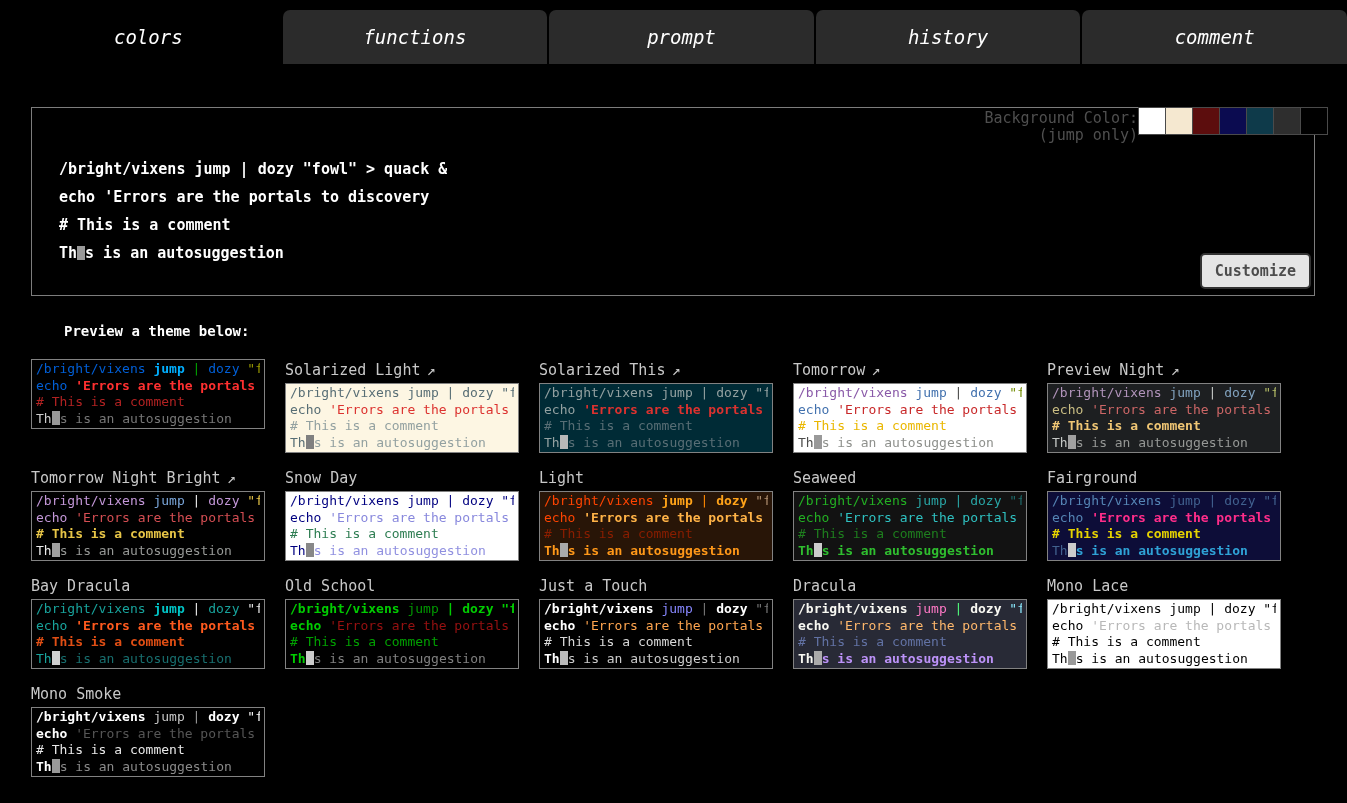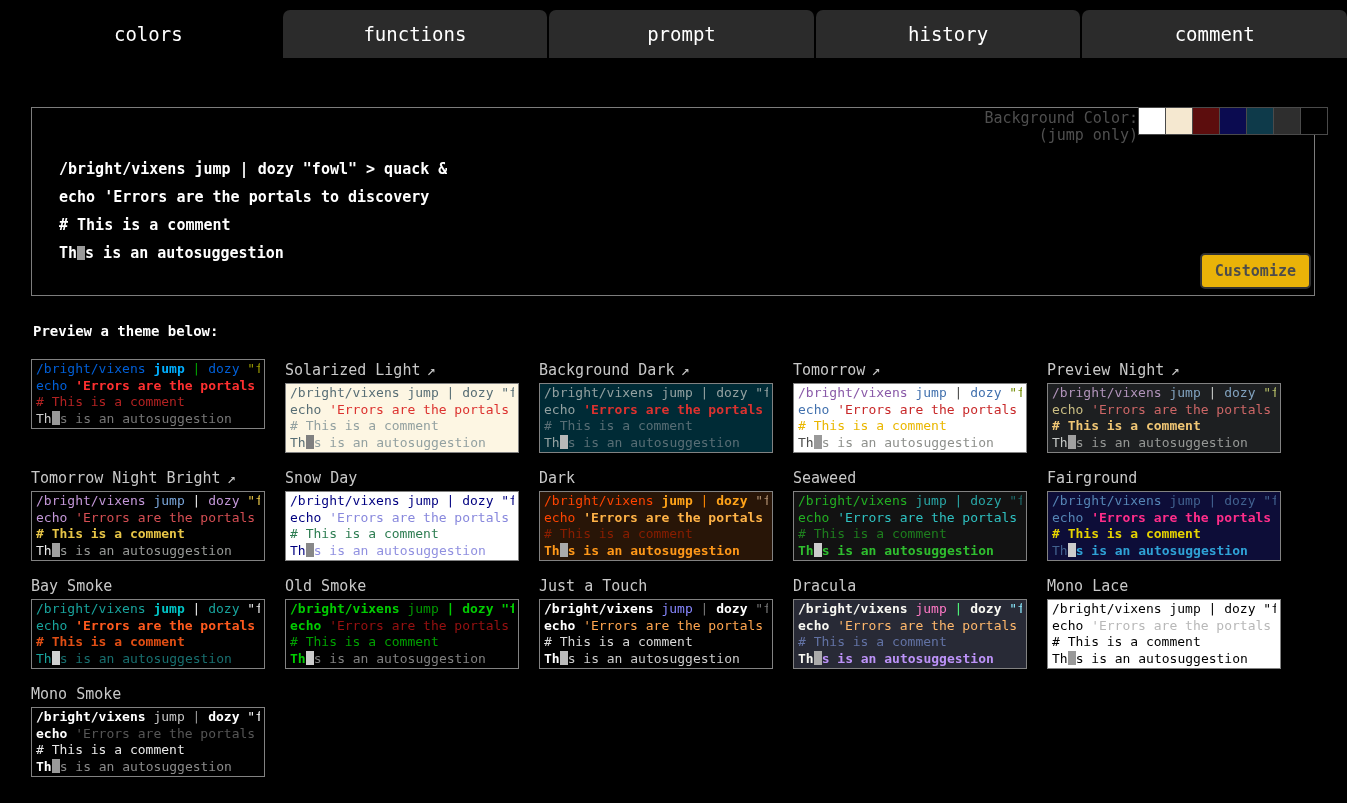--- a/index.html
+++ b/index.html
@@ -1,21 +1,21 @@
 <!DOCTYPE html>
 <html><head>
 <meta charset="utf-8">
 <style>
   html,body{margin:0;padding:0;}
   body{
     width:1347px;height:803px;background:#000;position:relative;overflow:hidden;
     font-family:"DejaVu Sans Mono","Liberation Mono",monospace;
   }
   
-  .tabbar{position:absolute;top:10px;left:16px;right:0;height:48px;display:flex;}
+  .tabbar{position:absolute;top:10px;left:16px;right:0;height:54px;display:flex;font-style:italic;}
   .tab{
     flex:1;margin-right:2px;background:#2b2b2b;color:#fff;font-size:19px;
     display:flex;align-items:center;justify-content:center;
     border-radius:7px 7px 0 0;cursor:pointer;user-select:none;
   }
   .tab:last-child{margin-right:0;}
   .tab.active{background:#000;}
   
   .demo-panel{
     position:absolute;left:31px;top:107px;width:1284px;height:189px;
@@ -27,27 +27,27 @@
   }
   .swatches{position:absolute;top:-1px;right:-14px;display:flex;}
   .swatch{
     width:26px;height:26px;border:1px solid #4a4a4a;margin-left:-1px;cursor:pointer;
   }
   .demo-lines{
     position:absolute;left:27px;top:47px;font-size:15px;font-weight:bold;
     line-height:28px;white-space:pre;
   }
   .customize{
-    position:absolute;right:3px;bottom:6px;background:#eab308;border:2px solid #333;
+    position:absolute;right:3px;bottom:6px;background:#e5e5e5;border:2px solid #333;
     border-radius:5px;color:#4c4c4c;font-size:15px;font-weight:bold;
     padding:7px 13px;font-family:inherit;cursor:pointer;
   }
   
   .preview-heading{
-    position:absolute;left:33px;top:323px;color:#fff;font-weight:bold;font-size:14px;
+    position:absolute;left:64px;top:323px;color:#fff;font-weight:bold;font-size:14px;
   }
   
   .theme-grid{
     position:absolute;left:31px;top:359px;display:grid;
     grid-template-columns:repeat(5,234px);column-gap:20px;row-gap:14px;
   }
   .theme-title{
     color:#c8c8c8;font-size:15px;height:24px;line-height:22px;cursor:pointer;
     white-space:nowrap;
   }
@@ -93,57 +93,57 @@
 
 <div class="theme-grid" id="themeGrid">
     <div>
       <div class="theme-preview" style="background: rgb(0, 0, 0);"><div class="tline"><span style="color: rgb(0, 95, 215);">/bright/vixens </span><span style="color: rgb(0, 175, 255); font-weight: bold;">jump</span><span style="color: rgb(0, 160, 0);"> | </span><span style="color: rgb(0, 95, 215);">dozy</span><span style="color: rgb(153, 153, 0);"> "fowl" &gt; quack &amp;</span></div><div class="tline"><span style="color: rgb(0, 95, 215);">echo </span><span style="color: rgb(255, 48, 48); font-weight: bold;">'Errors are the portals to discovery</span></div><div class="tline"><span style="color: rgb(178, 34, 34);"># This is a comment</span></div><div class="tline"><span style="color: rgb(204, 204, 204);">Th</span><span class="cursor" style="background: rgb(153, 153, 153);"></span><span style="color: rgb(119, 119, 119);">s is an autosuggestion</span></div></div>
     </div>
     <div>
       <div class="theme-title"><span>Solarized Light</span><span class="ext-arrow">↗</span></div>
       <div class="theme-preview" style="background: rgb(253, 246, 227);"><div class="tline"><span style="color: rgb(88, 110, 117);">/bright/vixens jump | dozy "fowl" &gt; quack &amp;</span></div><div class="tline"><span style="color: rgb(88, 110, 117);">echo </span><span style="color: rgb(220, 50, 47);">'Errors are the portals to discovery</span></div><div class="tline"><span style="color: rgb(147, 161, 161);"># This is a comment</span></div><div class="tline"><span style="color: rgb(88, 110, 117);">Th</span><span class="cursor" style="background: rgb(128, 128, 128);"></span><span style="color: rgb(147, 161, 161);">s is an autosuggestion</span></div></div>
     </div>
     <div>
-      <div class="theme-title"><span>Background Dark</span><span class="ext-arrow">↗</span></div>
+      <div class="theme-title"><span>Solarized This</span><span class="ext-arrow">↗</span></div>
       <div class="theme-preview" style="background: rgb(0, 43, 54);"><div class="tline"><span style="color: rgb(147, 161, 161);">/bright/vixens jump | dozy "fowl" &gt; quack &amp;</span></div><div class="tline"><span style="color: rgb(147, 161, 161);">echo </span><span style="color: rgb(220, 50, 47); font-weight: bold;">'Errors are the portals to discovery</span></div><div class="tline"><span style="color: rgb(88, 110, 117);"># This is a comment</span></div><div class="tline"><span style="color: rgb(147, 161, 161);">Th</span><span class="cursor" style="background: rgb(184, 184, 184);"></span><span style="color: rgb(88, 110, 117);">s is an autosuggestion</span></div></div>
     </div>
     <div>
       <div class="theme-title"><span>Tomorrow</span><span class="ext-arrow">↗</span></div>
       <div class="theme-preview" style="background: rgb(255, 255, 255);"><div class="tline"><span style="color: rgb(137, 89, 168);">/bright/vixens </span><span style="color: rgb(66, 113, 174);">jump</span><span style="color: rgb(77, 77, 76);"> | </span><span style="color: rgb(66, 113, 174);">dozy</span><span style="color: rgb(113, 140, 0);"> "fowl" &gt; quack &amp;</span></div><div class="tline"><span style="color: rgb(66, 113, 174);">echo </span><span style="color: rgb(200, 40, 41);">'Errors are the portals to discovery</span></div><div class="tline"><span style="color: rgb(234, 183, 0);"># This is a comment</span></div><div class="tline"><span style="color: rgb(77, 77, 76);">Th</span><span class="cursor" style="background: rgb(153, 153, 153);"></span><span style="color: rgb(142, 144, 140);">s is an autosuggestion</span></div></div>
     </div>
     <div>
       <div class="theme-title"><span>Preview Night</span><span class="ext-arrow">↗</span></div>
       <div class="theme-preview" style="background: rgb(29, 31, 33);"><div class="tline"><span style="color: rgb(178, 148, 187);">/bright/vixens </span><span style="color: rgb(129, 162, 190);">jump</span><span style="color: rgb(197, 200, 198);"> | </span><span style="color: rgb(129, 162, 190);">dozy</span><span style="color: rgb(181, 189, 104);"> "fowl" &gt; quack &amp;</span></div><div class="tline"><span style="color: rgb(201, 189, 131);">echo </span><span style="color: rgb(204, 102, 102);">'Errors are the portals to discovery</span></div><div class="tline"><span style="color: rgb(240, 198, 116); font-weight: bold;"># This is a comment</span></div><div class="tline"><span style="color: rgb(197, 200, 198);">Th</span><span class="cursor" style="background: rgb(160, 160, 160);"></span><span style="color: rgb(150, 152, 150);">s is an autosuggestion</span></div></div>
     </div>
     <div>
       <div class="theme-title"><span>Tomorrow Night Bright</span><span class="ext-arrow">↗</span></div>
       <div class="theme-preview" style="background: rgb(0, 0, 0);"><div class="tline"><span style="color: rgb(195, 151, 216);">/bright/vixens </span><span style="color: rgb(122, 166, 218);">jump</span><span style="color: rgb(234, 234, 234);"> | </span><span style="color: rgb(195, 151, 216);">dozy</span><span style="color: rgb(231, 197, 71);"> "fowl" &gt; quack &amp;</span></div><div class="tline"><span style="color: rgb(195, 151, 216);">echo </span><span style="color: rgb(213, 78, 83);">'Errors are the portals to discovery</span></div><div class="tline"><span style="color: rgb(231, 197, 71); font-weight: bold;"># This is a comment</span></div><div class="tline"><span style="color: rgb(234, 234, 234);">Th</span><span class="cursor" style="background: rgb(160, 160, 160);"></span><span style="color: rgb(150, 152, 150);">s is an autosuggestion</span></div></div>
     </div>
     <div>
       <div class="theme-title"><span>Snow Day</span></div>
       <div class="theme-preview" style="background: rgb(255, 255, 255);"><div class="tline"><span style="color: rgb(0, 0, 128);">/bright/vixens jump | dozy "fowl" &gt; quack &amp;</span></div><div class="tline"><span style="color: rgb(0, 0, 128);">echo </span><span style="color: rgb(136, 136, 221);">'Errors are the portals to discovery</span></div><div class="tline"><span style="color: rgb(46, 125, 82);"># This is a comment</span></div><div class="tline"><span style="color: rgb(0, 0, 128);">Th</span><span class="cursor" style="background: rgb(136, 136, 136);"></span><span style="color: rgb(144, 144, 224);">s is an autosuggestion</span></div></div>
     </div>
     <div>
-      <div class="theme-title"><span>Dark</span></div>
+      <div class="theme-title"><span>Light</span></div>
       <div class="theme-preview" style="background: rgb(40, 21, 7);"><div class="tline"><span style="color: rgb(255, 68, 0);">/bright/vixens </span><span style="color: rgb(255, 163, 25); font-weight: bold;">jump</span><span style="color: rgb(255, 136, 0);"> | </span><span style="color: rgb(255, 163, 25); font-weight: bold;">dozy</span><span style="color: rgb(176, 144, 112);"> "fowl" &gt; quack &amp;</span></div><div class="tline"><span style="color: rgb(255, 68, 0);">echo </span><span style="color: rgb(255, 179, 71); font-weight: bold;">'Errors are the portals to discovery</span></div><div class="tline"><span style="color: rgb(139, 30, 0);"># This is a comment</span></div><div class="tline"><span style="color: rgb(255, 152, 25); font-weight: bold;">Th</span><span class="cursor" style="background: rgb(170, 170, 170);"></span><span style="color: rgb(255, 152, 25); font-weight: bold;">s is an autosuggestion</span></div></div>
     </div>
     <div>
       <div class="theme-title"><span>Seaweed</span></div>
       <div class="theme-preview" style="background: rgb(18, 18, 18);"><div class="tline"><span style="color: rgb(35, 176, 35);">/bright/vixens </span><span style="color: rgb(41, 165, 165);">jump</span><span style="color: rgb(41, 165, 165);"> | </span><span style="color: rgb(41, 165, 165);">dozy</span><span style="color: rgb(29, 106, 106);"> "fowl" &gt; quack &amp;</span></div><div class="tline"><span style="color: rgb(35, 176, 35);">echo </span><span style="color: rgb(47, 194, 194);">'Errors are the portals to discovery</span></div><div class="tline"><span style="color: rgb(30, 126, 30);"># This is a comment</span></div><div class="tline"><span style="color: rgb(47, 190, 47); font-weight: bold;">Th</span><span class="cursor" style="background: rgb(204, 204, 204);"></span><span style="color: rgb(47, 190, 47); font-weight: bold;">s is an autosuggestion</span></div></div>
     </div>
     <div>
       <div class="theme-title"><span>Fairground</span></div>
       <div class="theme-preview" style="background: rgb(13, 13, 56);"><div class="tline"><span style="color: rgb(85, 133, 181);">/bright/vixens </span><span style="color: rgb(65, 97, 143);">jump</span><span style="color: rgb(65, 97, 143);"> | </span><span style="color: rgb(65, 97, 143);">dozy</span><span style="color: rgb(65, 97, 143);"> "fowl" &gt; quack &amp;</span></div><div class="tline"><span style="color: rgb(85, 133, 181);">echo </span><span style="color: rgb(255, 45, 138); font-weight: bold;">'Errors are the portals to discovery</span></div><div class="tline"><span style="color: rgb(230, 211, 0); font-weight: bold;"># This is a comment</span></div><div class="tline"><span style="color: rgb(65, 97, 143);">Th</span><span class="cursor" style="background: rgb(204, 204, 204);"></span><span style="color: rgb(47, 162, 214); font-weight: bold;">s is an autosuggestion</span></div></div>
     </div>
     <div>
-      <div class="theme-title"><span>Bay Smoke</span></div>
+      <div class="theme-title"><span>Bay Dracula</span></div>
       <div class="theme-preview" style="background: rgb(0, 0, 0);"><div class="tline"><span style="color: rgb(24, 163, 156);">/bright/vixens </span><span style="color: rgb(0, 197, 199); font-weight: bold;">jump</span><span style="color: rgb(232, 232, 232);"> | </span><span style="color: rgb(24, 163, 156);">dozy</span><span style="color: rgb(232, 232, 232);"> "fowl" &gt; quack &amp;</span></div><div class="tline"><span style="color: rgb(24, 163, 156);">echo </span><span style="color: rgb(255, 90, 30); font-weight: bold;">'Errors are the portals to discovery</span></div><div class="tline"><span style="color: rgb(224, 78, 20); font-weight: bold;"># This is a comment</span></div><div class="tline"><span style="color: rgb(24, 163, 156);">Th</span><span class="cursor" style="background: rgb(208, 208, 208);"></span><span style="color: rgb(24, 111, 111);">s is an autosuggestion</span></div></div>
     </div>
     <div>
-      <div class="theme-title"><span>Old Smoke</span></div>
+      <div class="theme-title"><span>Old School</span></div>
       <div class="theme-preview" style="background: rgb(0, 0, 0);"><div class="tline"><span style="color: rgb(0, 204, 0); font-weight: bold;">/bright/vixens </span><span style="color: rgb(0, 153, 0);">jump</span><span style="color: rgb(0, 204, 0); font-weight: bold;"> | </span><span style="color: rgb(0, 204, 0); font-weight: bold;">dozy</span><span style="color: rgb(0, 204, 0); font-weight: bold;"> "fowl" &gt; quack &amp;</span></div><div class="tline"><span style="color: rgb(0, 204, 0); font-weight: bold;">echo </span><span style="color: rgb(153, 17, 17);">'Errors are the portals to discovery</span></div><div class="tline"><span style="color: rgb(0, 160, 0);"># This is a comment</span></div><div class="tline"><span style="color: rgb(0, 204, 0); font-weight: bold;">Th</span><span class="cursor" style="background: rgb(204, 204, 204);"></span><span style="color: rgb(128, 128, 128);">s is an autosuggestion</span></div></div>
     </div>
     <div>
       <div class="theme-title"><span>Just a Touch</span></div>
       <div class="theme-preview" style="background: rgb(0, 0, 0);"><div class="tline"><span style="color: rgb(255, 255, 255); font-weight: bold;">/bright/vixens </span><span style="color: rgb(135, 135, 255);">jump</span><span style="color: rgb(119, 119, 119);"> | </span><span style="color: rgb(255, 255, 255); font-weight: bold;">dozy</span><span style="color: rgb(119, 119, 119);"> "fowl" &gt; quack &amp;</span></div><div class="tline"><span style="color: rgb(255, 255, 255); font-weight: bold;">echo </span><span style="color: rgb(255, 165, 79);">'Errors are the portals to discovery</span></div><div class="tline"><span style="color: rgb(216, 216, 216);"># This is a comment</span></div><div class="tline"><span style="color: rgb(255, 255, 255); font-weight: bold;">Th</span><span class="cursor" style="background: rgb(187, 187, 187);"></span><span style="color: rgb(204, 204, 204);">s is an autosuggestion</span></div></div>
     </div>
     <div>
       <div class="theme-title"><span>Dracula</span></div>
       <div class="theme-preview" style="background: rgb(40, 42, 54);"><div class="tline"><span style="color: rgb(248, 248, 242); font-weight: bold;">/bright/vixens </span><span style="color: rgb(255, 121, 198);">jump</span><span style="color: rgb(80, 250, 123);"> | </span><span style="color: rgb(248, 248, 242); font-weight: bold;">dozy</span><span style="color: rgb(139, 233, 253);"> "fowl" &gt; quack &amp;</span></div><div class="tline"><span style="color: rgb(248, 248, 242); font-weight: bold;">echo </span><span style="color: rgb(255, 184, 108);">'Errors are the portals to discovery</span></div><div class="tline"><span style="color: rgb(98, 114, 164);"># This is a comment</span></div><div class="tline"><span style="color: rgb(248, 248, 242); font-weight: bold;">Th</span><span class="cursor" style="background: rgb(170, 170, 170);"></span><span style="color: rgb(189, 147, 249); font-weight: bold;">s is an autosuggestion</span></div></div>
     </div>

